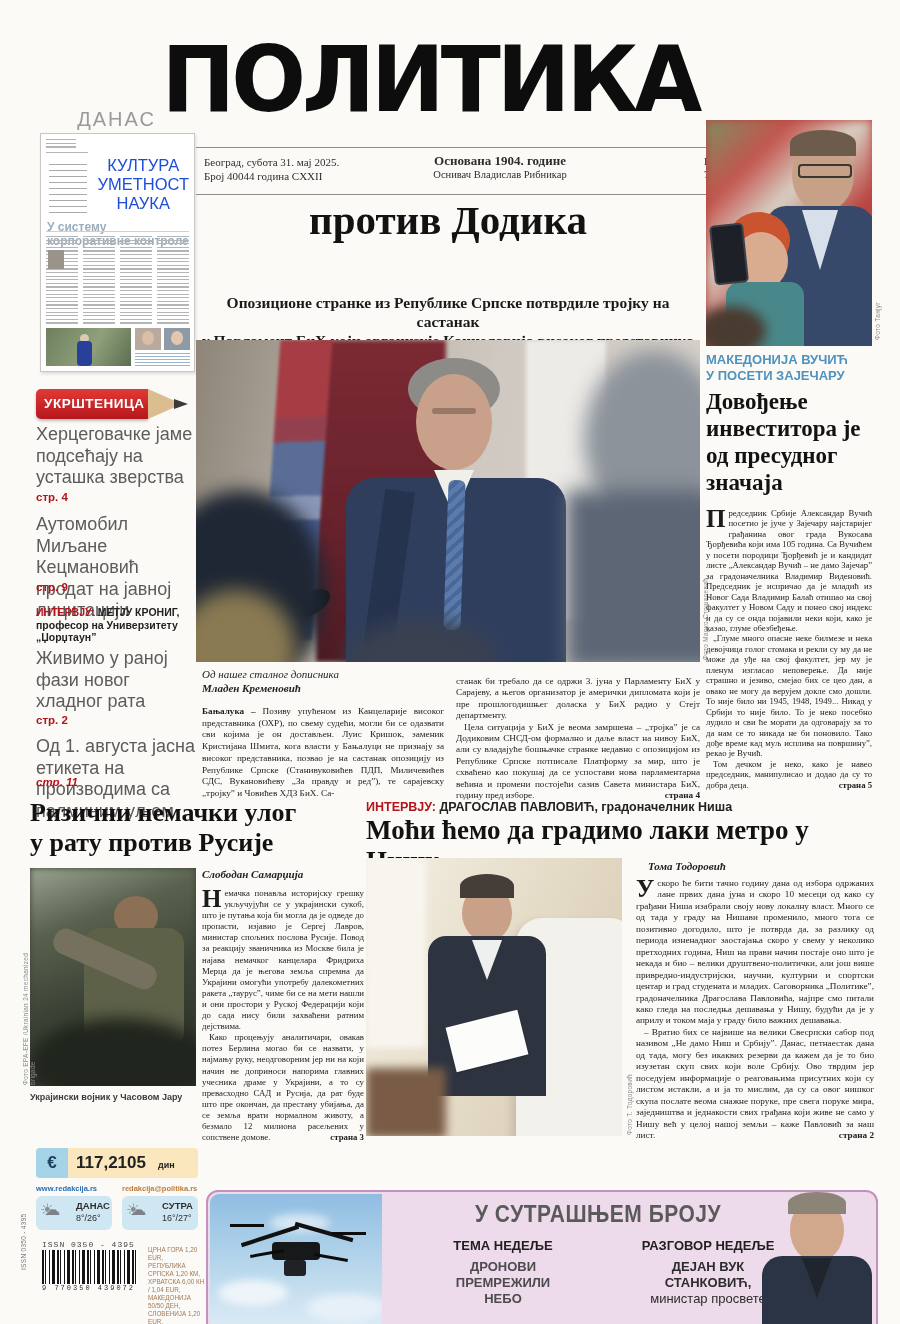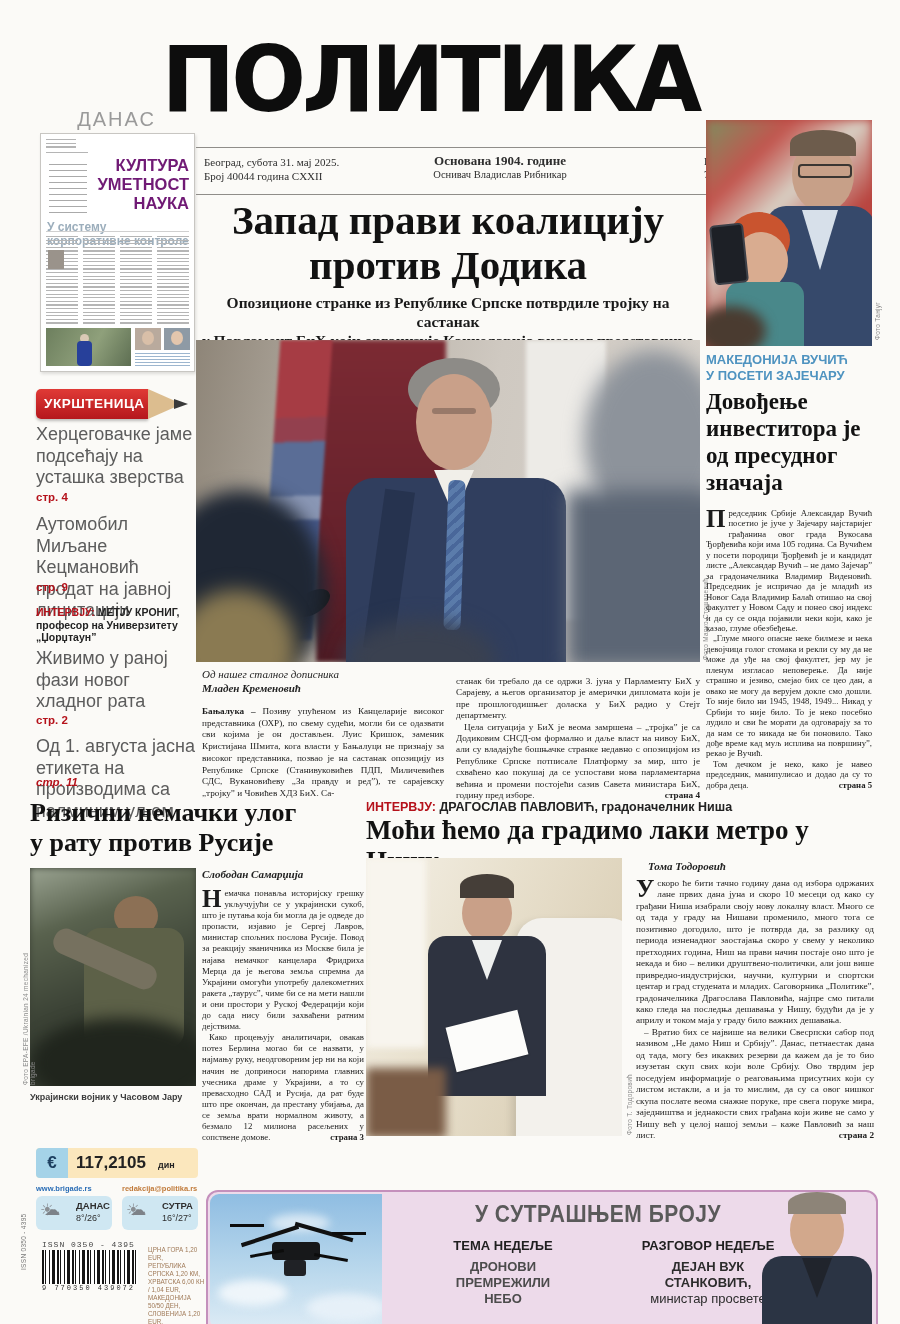--- a/index.html
+++ b/index.html
@@ -29,21 +29,21 @@
 <body>
 
 <div id="page">
 
   <div class="abs sans" style="left:40px;top:108px;width:153px;text-align:center;font-size:20px;letter-spacing:2px;color:#9a9a9a;">ДАНАС</div>
 
   <div class="abs ph" style="left:40px;top:133px;width:153px;height:237px;background:#fff;border:1px solid #c8c6c2;box-shadow:1px 2px 3px rgba(0,0,0,.12);">
     <div class="abs fake" style="left:5px;top:5px;width:30px;height:9px;"></div>
     <div class="abs fake" style="left:5px;top:18px;width:42px;height:4px;"></div>
     <div class="abs fake" style="left:8px;top:30px;width:38px;height:52px;background:repeating-linear-gradient(to bottom,#aaa 0 1px,transparent 1px 6px);"></div>
-    <div class="abs sans" style="right:5px;top:22px;text-align:right;font-size:16.5px;font-weight:bold;color:#701a75;line-height:19px;">
+    <div class="abs sans" style="right:5px;top:22px;text-align:center;font-size:16.5px;font-weight:normal;color:#1d4ed8;line-height:19px;">
       <div>КУЛТУРА</div>
       <div>УМЕТНОСТ</div>
       <div>НАУКА</div>
     </div>
     <div class="abs sans" style="left:6px;top:86px;width:142px;font-size:12px;font-weight:bold;color:#9caebc;">У систему корпоративне контроле</div>
     <div class="abs rule" style="left:5px;top:97px;width:143px;background:#d0d0d0;"></div>
     <div class="abs fake" style="left:5px;top:102px;width:32px;height:88px;"></div>
     <div class="abs" style="left:7px;top:116px;width:16px;height:19px;background:#9a938b;"></div>
     <div class="abs fake" style="left:42px;top:102px;width:32px;height:88px;"></div>
     <div class="abs fake" style="left:79px;top:102px;width:32px;height:88px;"></div>
@@ -72,21 +72,20 @@
     <div style="font-size:13px;font-weight:bold;">Основана 1904. године</div>
     <div style="font-size:10.5px;">Оснивач Владислав Рибникар</div>
   </div>
   <div class="abs" style="left:704px;top:155px;font-size:10.5px;line-height:13px;color:#2e2e2e;">
     <div>Примерак</div>
     <div>75 динара</div>
   </div>
   <div class="abs" style="left:775px;top:152px;font-size:24px;font-weight:bold;letter-spacing:2px;color:#111;font-family:'DejaVu Sans',sans-serif;">✱✱</div>
 
   <div class="abs" style="left:196px;top:198px;width:504px;text-align:center;font-weight:bold;font-size:41px;line-height:45px;color:#121212;">
-    <div>Запад прави коалицију</div>
     <div>против Додика</div>
   </div>
   <div class="abs" style="left:196px;top:293px;width:504px;text-align:center;font-weight:bold;font-size:15.5px;line-height:19px;color:#1a1a1a;">
     <div>Опозиционе странке из Републике Српске потврдиле тројку на састанак</div>
     <div>у Парламент БиХ који организује Канцеларија високог представника</div>
   </div>
 
   <div class="abs ph" style="left:196px;top:340px;width:504px;height:322px;background:#c9c3bc;">
     <div class="abs" style="left:0;top:0;width:100%;height:100%;background:linear-gradient(100deg,#8e8578 0%,#b9b2a8 30%,#cfc9c1 55%,#d8d3cc 100%);"></div>
     <div class="abs" style="left:120px;top:0;width:130px;height:100%;background:linear-gradient(180deg,#7c2a33,#66222c 60%,#4e1b24);filter:blur(2px);"></div>
@@ -220,21 +219,21 @@
     <div><span class="dropcap">У</span><span>скоро ће бити тачно годину дана од избора одржаних лане првих дана јуна и скоро 10 месеци од како су грађани Ниша изабрали своју нову локалну власт. Много се од тада у граду на Нишави променило, много тога се позитивно догодило, што је потврда да, за разлику од периода изненадног заостајања скоро у свему у неколико претходних година, Ниш на прави начин постаје оно што је некада и био – велики друштвено-политички, али још више привредно-индустријски, научни, културни и спортски центар и град студената и младих. Саговорника „Политике”, градоначелника Драгослава Павловића, најпре смо питали како гледа на последња дешавања у Нишу, будући да је у априлу и током маја у граду било важних дешавања.</span></div>
     <div style="text-indent:8px;"><span>– Вратио бих се највише на велики Свесрпски сабор под називом „Не дамо Ниш и Србију”. Данас, петнаестак дана од тада, могу без икаквих резерви да кажем да је то био изузетан скуп свих који воле Србију. Ово тврдим јер поседујем информације о реаговањима присутних који су листом истакли, а и ја то мислим, да су са овог нишког скупа послате веома снажне поруке, пре свега поруке мира, заједништва и једнакости свих грађана који живе не само у Нишу већ у целој нашој земљи – каже Павловић за наш лист.</span>
       <span class="pageref">страна 2</span></div>
   </div>
 
   <div class="abs" style="left:36px;top:1148px;width:162px;height:30px;background:#fbe7bd;border-radius:4px;">
     <div class="abs sans" style="left:0;top:0;width:32px;height:30px;background:#a5d3e8;border-radius:4px 0 0 4px;text-align:center;line-height:30px;font-size:17px;font-weight:bold;color:#1d3f60;">€</div>
     <div class="abs sans" style="left:40px;top:5px;font-size:17px;font-weight:bold;color:#222;text-align:center;">117,2105</div>
     <div class="abs sans" style="left:122px;top:12px;font-size:9px;font-weight:bold;color:#222;">дин</div>
   </div>
-  <div class="abs sans" style="left:36px;top:1184px;font-size:7.5px;font-weight:bold;color:#2a6db5;">www.brigade.rs</div>
+  <div class="abs sans" style="left:36px;top:1184px;font-size:7.5px;font-weight:bold;color:#2a6db5;">www.redakcija.rs</div>
   <div class="abs sans" style="left:122px;top:1184px;font-size:7.5px;font-weight:bold;color:#c07a3a;">redakcija@politika.rs</div>
 
   <div class="abs" style="left:36px;top:1196px;width:76px;height:34px;background:#cfe7f2;border-radius:6px;">
     <div class="abs" style="left:4px;top:4px;font-family:'DejaVu Sans',sans-serif;font-size:16px;color:#8a8f94;">☀<span style="margin-left:-10px;color:#7d8288;">☁</span></div>
     <div class="abs sans" style="left:40px;top:4px;font-size:9.5px;font-weight:bold;color:#2e2e2e;">ДАНАС</div>
     <div class="abs sans" style="left:40px;top:17px;font-size:9px;color:#2e2e2e;">8°/26°</div>
   </div>
   <div class="abs" style="left:122px;top:1196px;width:76px;height:34px;background:#cfe7f2;border-radius:6px;">
     <div class="abs" style="left:4px;top:4px;font-family:'DejaVu Sans',sans-serif;font-size:16px;color:#8a8f94;">☀<span style="margin-left:-10px;color:#7d8288;">☁</span></div>
     <div class="abs sans" style="left:40px;top:4px;font-size:9.5px;font-weight:bold;color:#2e2e2e;">СУТРА</div>

